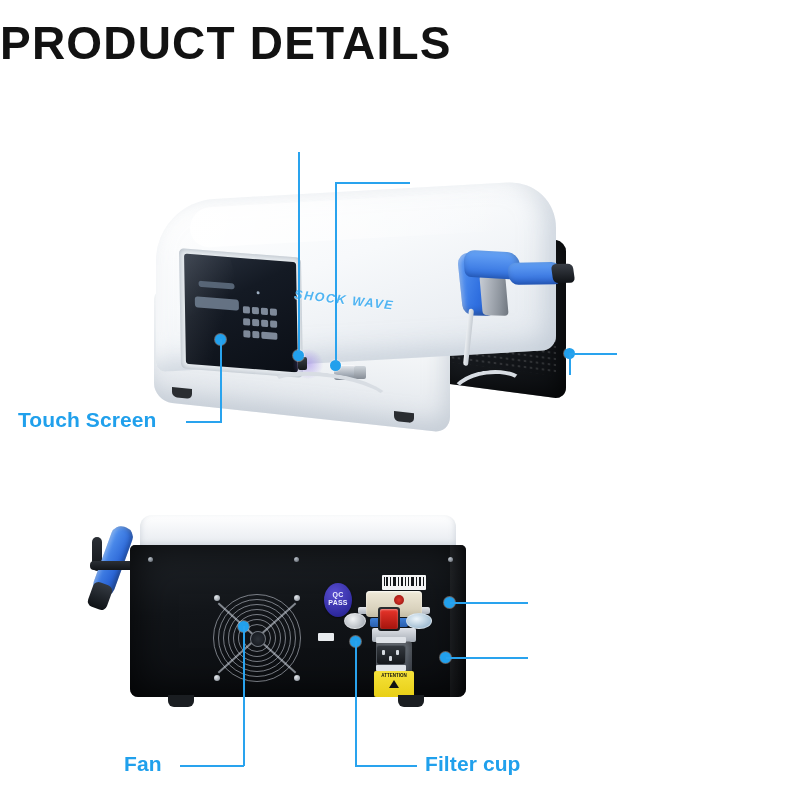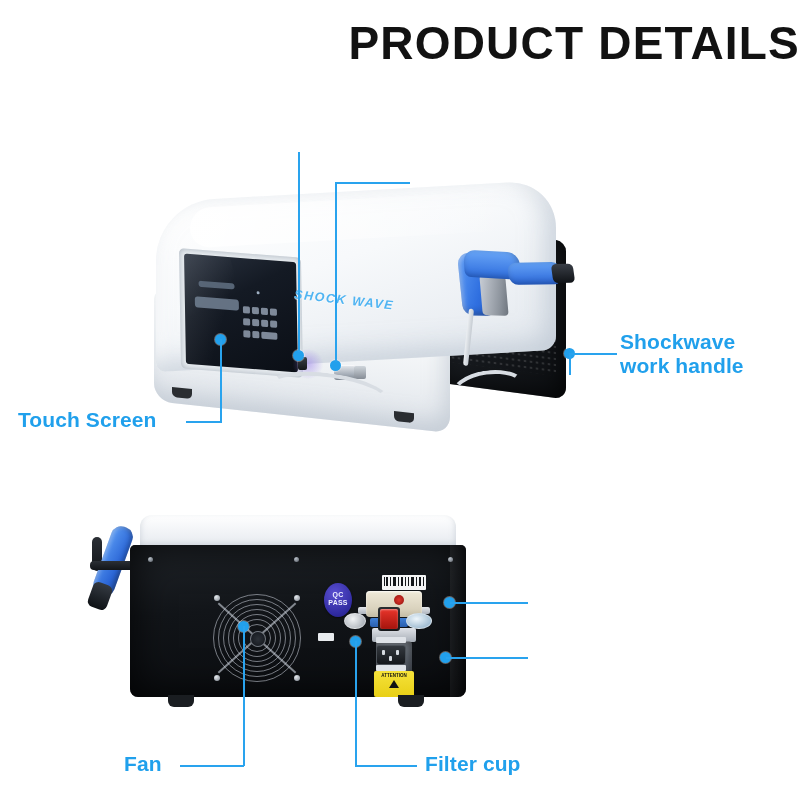--- a/index.html
+++ b/index.html
@@ -6,21 +6,21 @@
   html,body{margin:0;padding:0;background:#ffffff;}
   body{
     width:800px;height:800px;overflow:hidden;position:relative;
     font-family:"Liberation Sans","DejaVu Sans",sans-serif;
     -webkit-font-smoothing:antialiased;
   }
   #stage{position:absolute;inset:0;width:800px;height:800px;background:#fff;}
 
   
   .page-title{
-    position:absolute;left:0;top:16px;width:800px;text-align:right;
+    position:absolute;left:0;top:16px;width:800px;text-align:left;
     font-size:46px;font-weight:bold;letter-spacing:1.2px;color:#121212;
     font-family:"Liberation Sans","DejaVu Sans",sans-serif;
   }
 
   
   .callout{
     position:absolute;color:#20a0ec;font-weight:bold;line-height:1.12;
     font-size:21px;white-space:pre-line;letter-spacing:.1px;
   }
 
@@ -396,22 +396,20 @@
   <div class="dot" style="left:564px;top:348px;"></div>
   <div class="lead v" style="left:569px;top:353px;height:22px;"></div>
   <div class="lead h" style="left:569px;top:353px;width:48px;"></div>
 
   <div class="dot" style="left:215px;top:334px;"></div>
   <div class="lead v" style="left:220px;top:339px;height:84px;"></div>
   <div class="lead h" style="left:186px;top:421px;width:36px;"></div>
 
 
 
-  <div class="callout" style="left:620px;top:330px;">Shockwave
-work handle</div>
 
   <div class="callout" style="left:18px;top:408px;">Touch Screen</div>
 
   <div class="m2">
 
     <div class="m2-top"></div>
 
     <div class="m2-handle">
       <div class="bracket2"></div>
       <div class="bar"></div>

